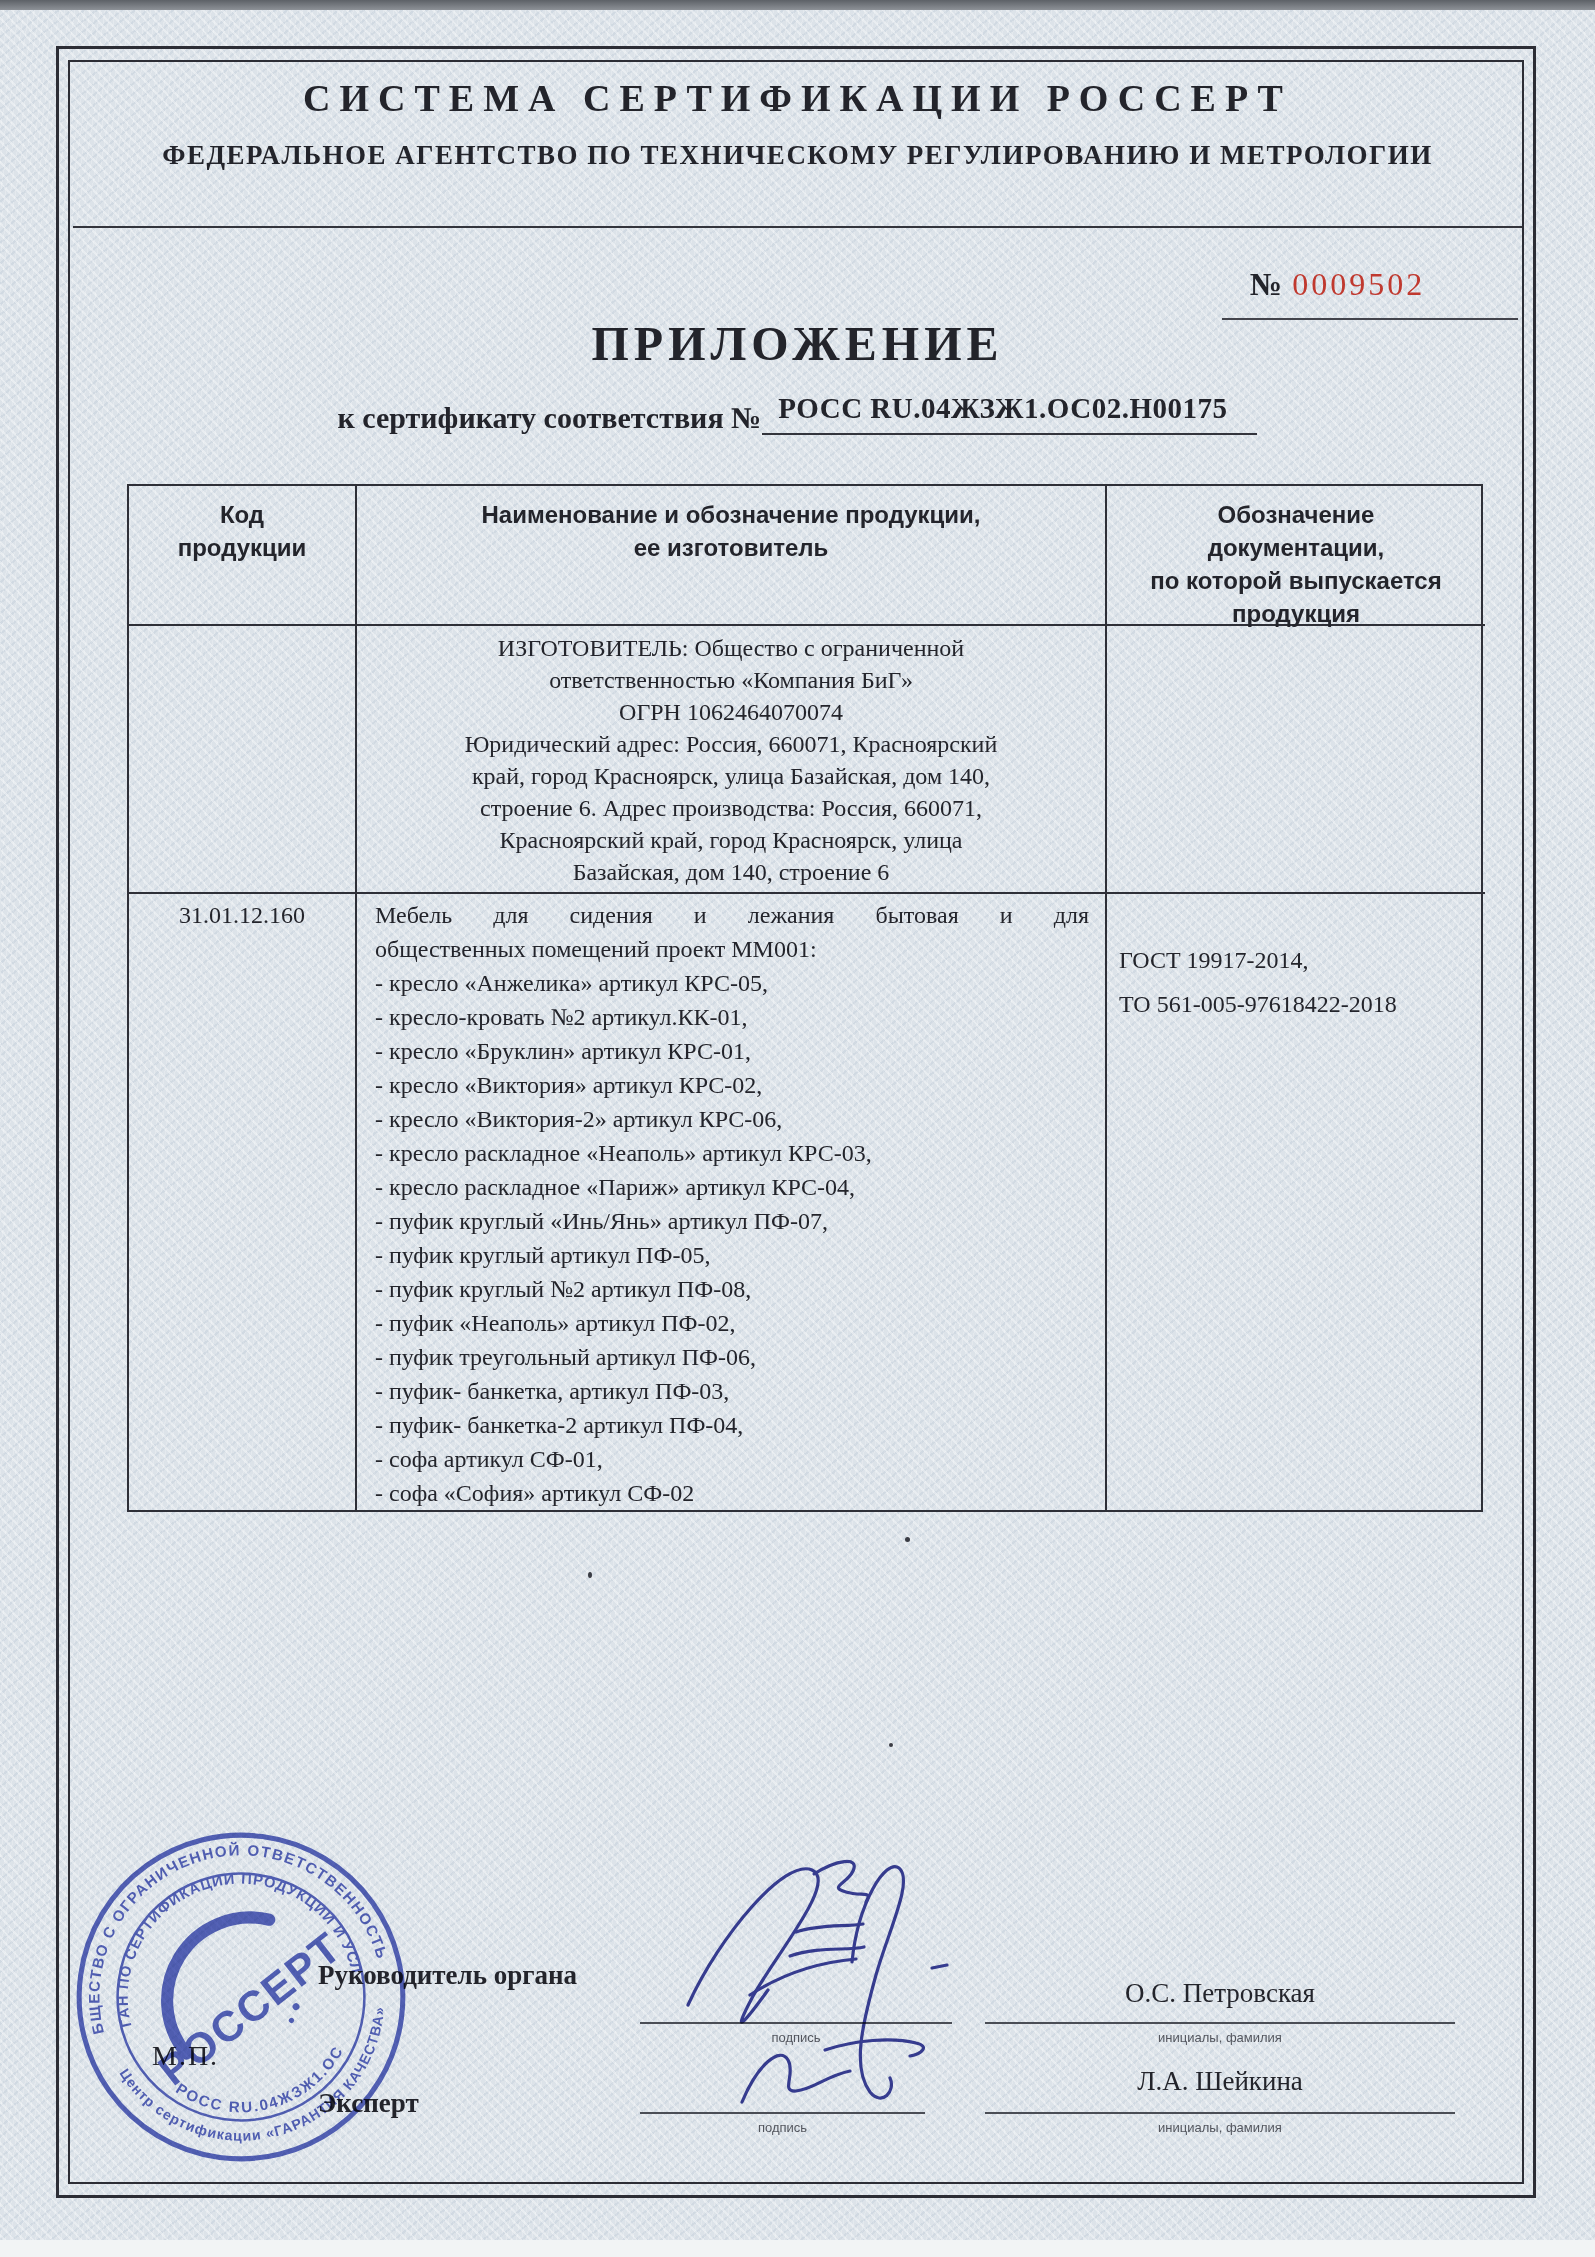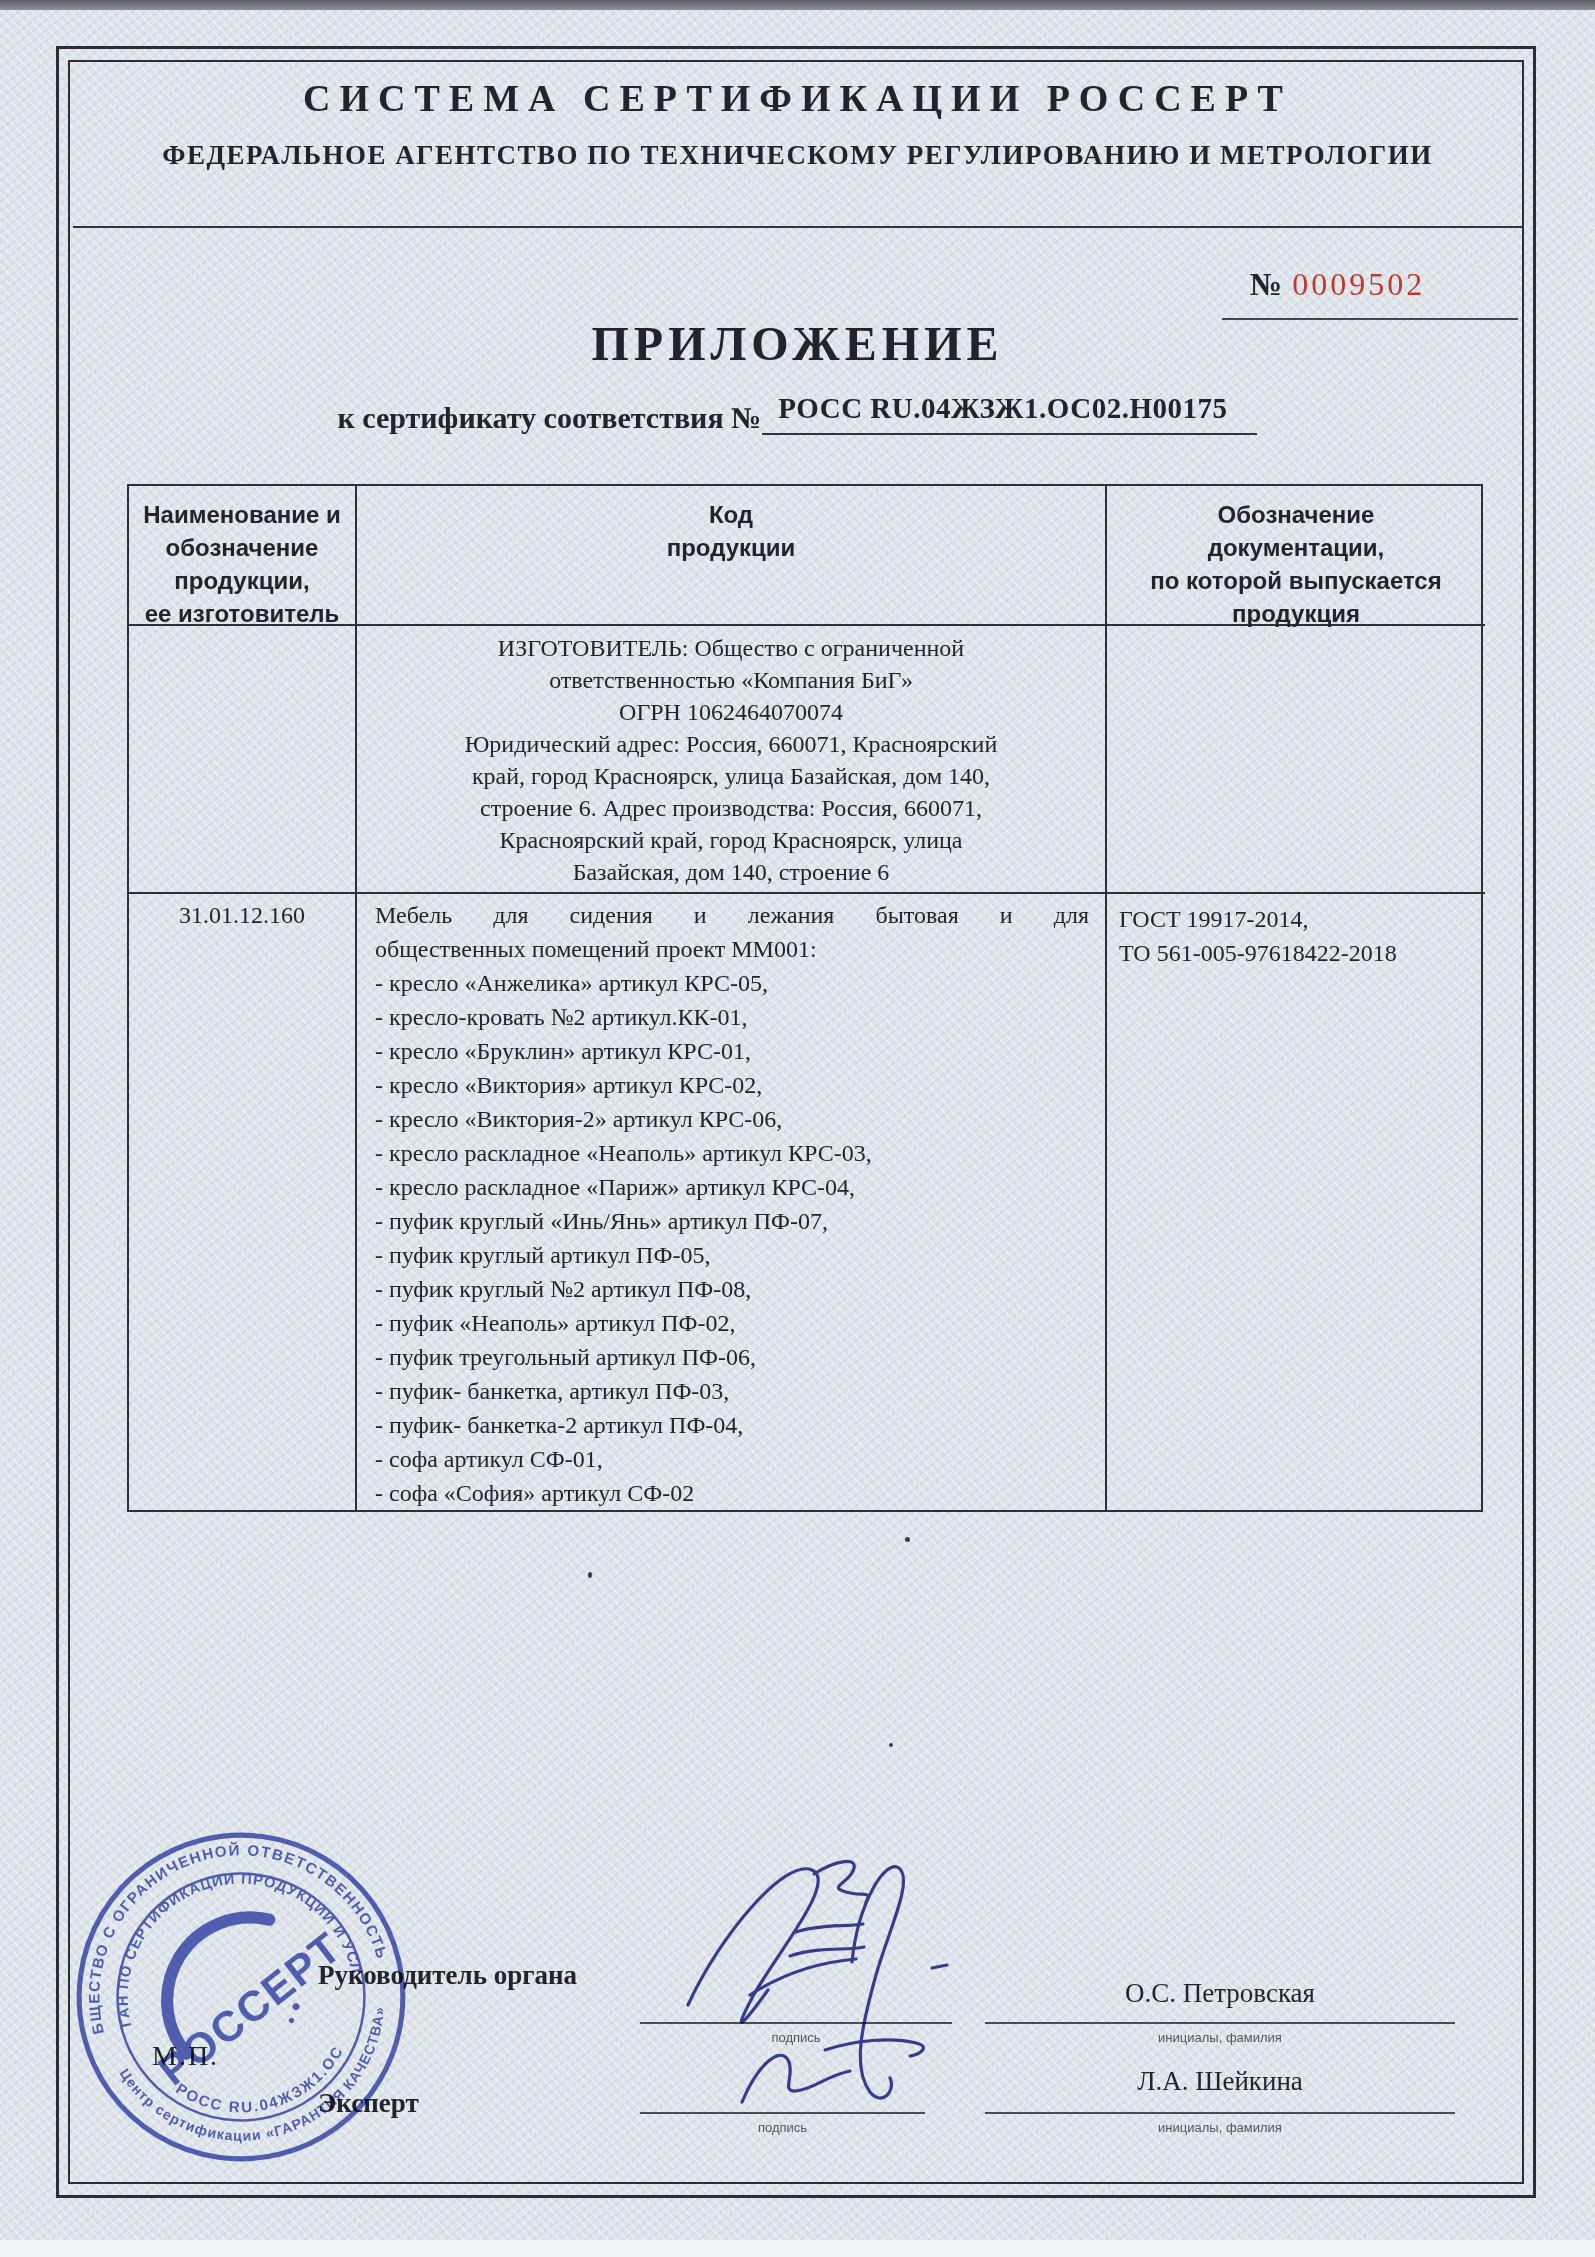--- a/index.html
+++ b/index.html
@@ -52,21 +52,21 @@
   .cell{border-right:2px solid #2e2f37;border-bottom:2px solid #2e2f37;}
   .cell.last-col{border-right:none;}
   .cell.last-row{border-bottom:none;}
   .th{font-family:"Liberation Sans", sans-serif;font-weight:bold;font-size:24px;line-height:33px;text-align:center;padding-top:12px;white-space:pre-line;}
   .td{font-size:24px;}
   .mfr{padding:6px 28px;line-height:32px;white-space:pre-line;text-align:center;}
   .code{text-align:center;padding-top:8px;}
   .products{padding:4px 16px 0 18px;line-height:34px;}
   .prod-intro-1{text-align:justify;text-align-last:justify;}
   .prod-items{white-space:pre-line;}
-  .docs{padding:8px 4px 0 12px;line-height:34px;white-space:pre-line;}
+  .docs{padding:8px 4px 0 12px;line-height:44px;white-space:pre-line;margin-top:36px;}
 
   .footer-label{position:absolute;font-size:27px;font-weight:bold;white-space:nowrap;}
   .lbl-leader{left:318px;top:1960px;}
   .lbl-expert{left:318px;top:2088px;}
   .lbl-mp{left:152px;top:2040px;font-size:28px;font-weight:normal;letter-spacing:2px;}
 
   .sig-line{position:absolute;height:2px;background:#4a4d55;}
   .line-sig-1{left:640px;top:2022px;width:312px;}
   .line-name-1{left:985px;top:2022px;width:470px;}
   .line-sig-2{left:640px;top:2112px;width:285px;}
@@ -110,24 +110,24 @@
   <div class="num-underline"></div>
 
   <div class="center doc-title">ПРИЛОЖЕНИЕ</div>
 
   <div class="cert-line">
     <span class="cert-label">к сертификату соответствия №</span>
     <span class="cert-num">РОСС RU.04ЖЗЖ1.ОС02.Н00175</span>
   </div>
 
   <div class="doc-table">
+    <div class="cell th">Код
+продукции</div>
     <div class="cell th">Наименование и обозначение продукции,
 ее изготовитель</div>
-    <div class="cell th">Код
-продукции</div>
     <div class="cell th last-col">Обозначение
 документации,
 по которой выпускается
 продукция</div>
 
     <div class="cell td"></div>
     <div class="cell td mfr">ИЗГОТОВИТЕЛЬ: Общество с ограниченной
 ответственностью «Компания БиГ»
 ОГРН 1062464070074
 Юридический адрес: Россия, 660071, Красноярский

